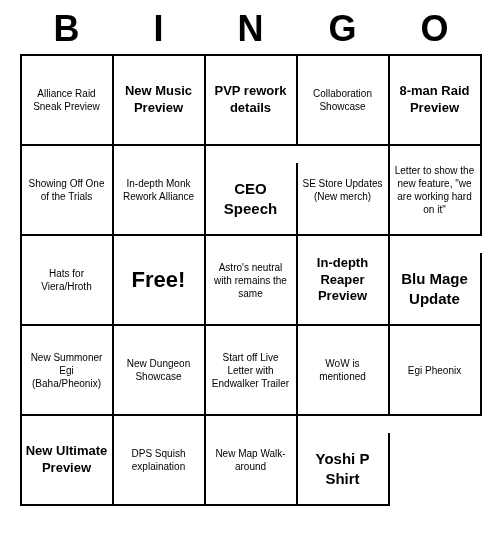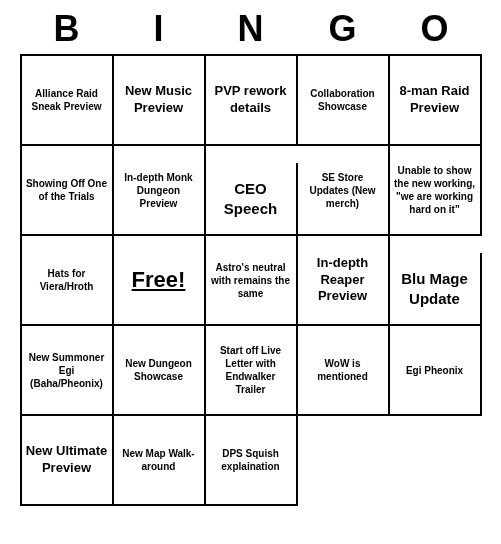--- a/index.html
+++ b/index.html
@@ -47,56 +47,55 @@
       font-size: 15px;
       font-weight: bold;
       margin-top: 17px;
     }
     .cell.medium-text {
       font-size: 13px;
       font-weight: bold;
     }
     .cell.small-text {
       font-size: 10px;
-      font-weight: bold;
     }
     .cell.free {
       font-size: 22px;
       font-weight: bold;
-      text-decoration: underline;
     }
   </style>
 </head>
 <body>
 
 <div class="bingo-title">
 <span>B</span>
     <span>I</span>
     <span>N</span>
     <span>G</span>
     <span>O</span>
   </div>
 
 <div class="bingo-grid">
 <div class="cell small-text">Alliance Raid Sneak Preview</div>
     <div class="cell medium-text">New Music Preview</div>
     <div class="cell medium-text">PVP rework details</div>
     <div class="cell small-text">Collaboration Showcase</div>
     <div class="cell medium-text">8-man Raid Preview</div>
     <div class="cell small-text">Showing Off One of the Trials</div>
-    <div class="cell small-text">In-depth Monk Dungeon Preview</div>
+    <div class="cell small-text">In-depth Monk Rework Alliance</div>
     <div class="cell large-text">CEO Speech</div>
     <div class="cell small-text">SE Store Updates (New merch)</div>
-    <div class="cell small-text">Unable to show the new working, "we are working hard on it"</div>
+    <div class="cell small-text">Letter to show the new feature, "we are working hard on it"</div>
     <div class="cell small-text">Hats for Viera/Hroth</div>
     <div class="cell free">Free!</div>
     <div class="cell small-text">Astro's neutral with remains the same</div>
     <div class="cell medium-text">In-depth Reaper Preview</div>
     <div class="cell large-text">Blu Mage Update</div>
     <div class="cell small-text">New Summoner Egi (Baha/Pheonix)</div>
     <div class="cell small-text">New Dungeon Showcase</div>
     <div class="cell small-text">Start off Live Letter with Endwalker Trailer</div>
     <div class="cell small-text">WoW is mentioned</div>
     <div class="cell small-text">Egi Pheonix</div>
     <div class="cell medium-text">New Ultimate Preview</div>
+    <div class="cell small-text">DPS Squish explaination</div>
     <div class="cell small-text">New Map Walk-around</div>
-    <div class="cell small-text">DPS Squish explaination</div>
+    <div class="cell large-text">Yoshi P Shirt</div>
   </div>
 
 </body></html>

